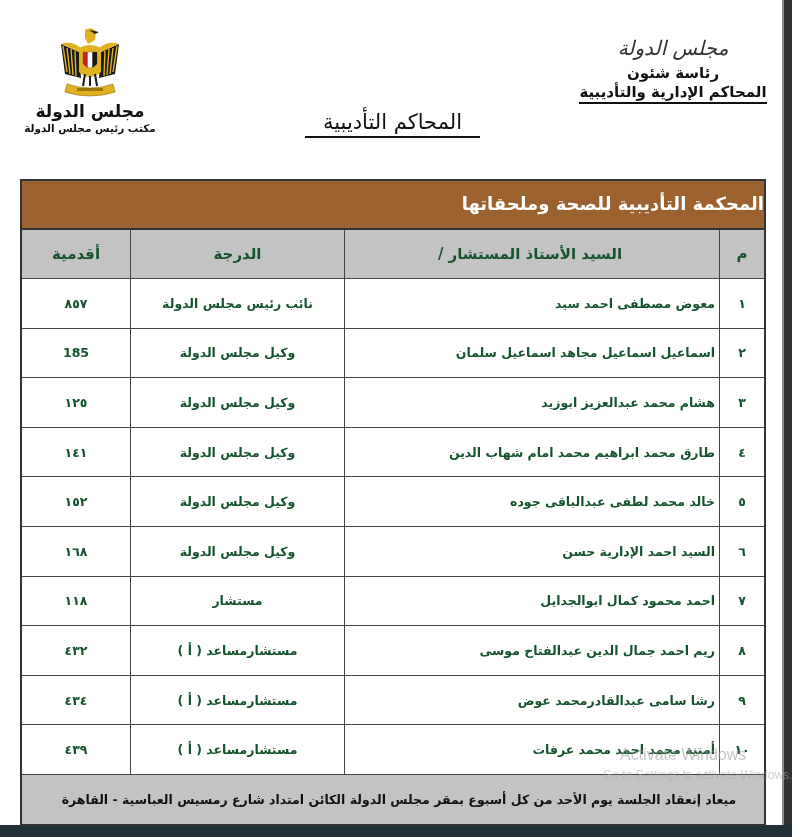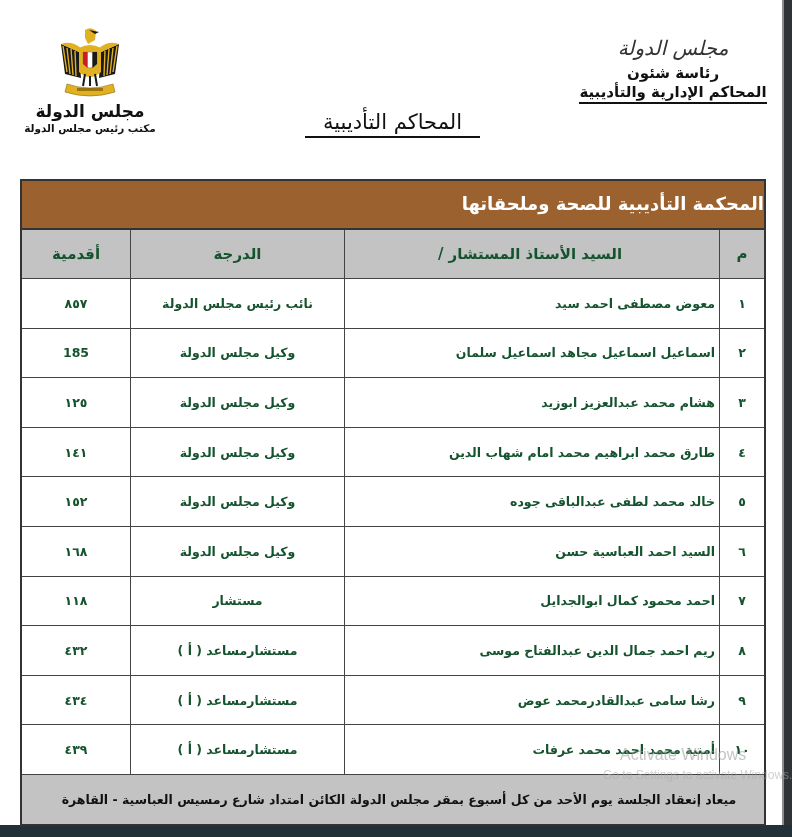--- a/index.html
+++ b/index.html
@@ -123,21 +123,21 @@
     <div class="cell c-sen">١٤١</div>
   </div>
   <div class="row">
     <div class="cell c-num">٥</div>
     <div class="cell c-name">خالد محمد لطفى عبدالباقى جوده</div>
     <div class="cell c-deg">وكيل مجلس الدولة</div>
     <div class="cell c-sen">١٥٢</div>
   </div>
   <div class="row">
     <div class="cell c-num">٦</div>
-    <div class="cell c-name">السيد احمد العباسية حسن</div>
+    <div class="cell c-name">السيد احمد الإدارية حسن</div>
     <div class="cell c-deg">وكيل مجلس الدولة</div>
     <div class="cell c-sen">١٦٨</div>
   </div>
   <div class="row">
     <div class="cell c-num">٧</div>
     <div class="cell c-name">احمد محمود كمال  ابوالجدايل</div>
     <div class="cell c-deg">مستشار</div>
     <div class="cell c-sen">١١٨</div>
   </div>
   <div class="row">

